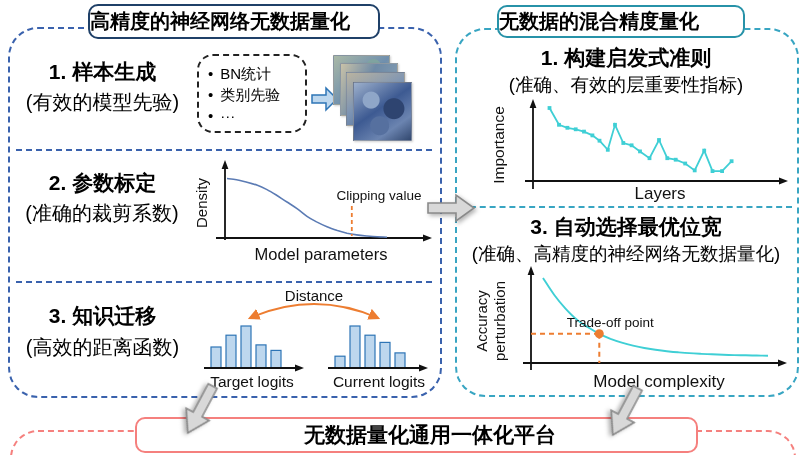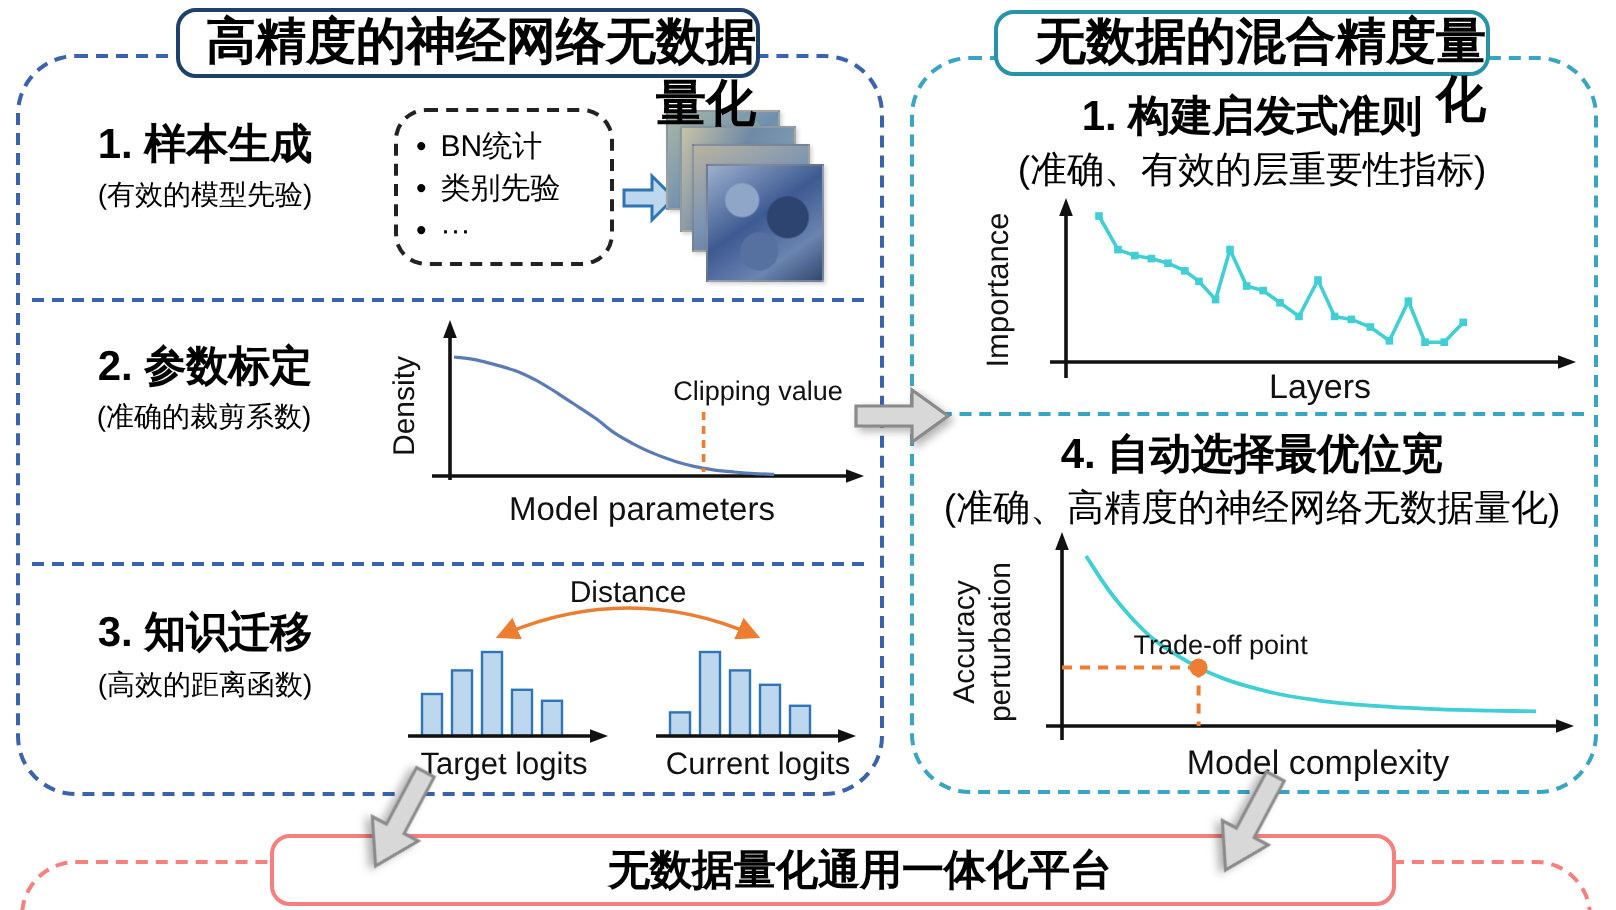--- a/index.html
+++ b/index.html
@@ -3,28 +3,28 @@
 <meta charset="utf-8">
 <style>
   html,body{margin:0;padding:0;background:#fff;}
   #canvas{position:relative;width:808px;height:455px;background:#fff;overflow:hidden;
           font-family:"Liberation Sans","DejaVu Sans",sans-serif;color:#000;}
   .abs{position:absolute;}
   
   .panel{border-radius:30px;background:transparent;}
   #panel-left{left:8px;top:27px;width:430px;height:367px;border:2.5px dashed #3A62AD;}
   #panel-right{left:455px;top:28px;width:340px;height:365px;border:2.5px dashed #38A5C2;}
-  .panel-title{background:#fff;border-radius:10px;text-align:right;font-weight:700;
-               font-size:25px;z-index:5;}
+  .panel-title{background:#fff;border-radius:10px;text-align:left;font-weight:700;
+               font-size:20px;z-index:5;}
   #title-left{left:88px;top:4px;width:288px;height:31px;line-height:31px;border:2.5px solid #1F4068;}
   #title-right{left:497px;top:5px;width:244px;height:29px;line-height:29px;border:2.5px solid #2792A8;}
   .divider-blue{border-top:2.5px dashed #3A62AD;height:0;}
   .divider-teal{border-top:2.5px dashed #38A5C2;height:0;}
   .h{font-weight:700;font-size:21px;text-align:center;white-space:nowrap;}
-  .sub{font-size:14px;text-align:center;white-space:nowrap;}
+  .sub{font-size:20px;text-align:center;white-space:nowrap;}
   
   #bullet-box{left:197px;top:54px;width:110px;height:79px;border:2px dashed #222;
               border-radius:16px;padding:7px 0 0 9px;box-sizing:border-box;}
   .bullet-row{display:flex;align-items:center;font-size:15px;line-height:21px;}
   .bullet-dot{margin-right:7px;font-size:15px;}
   
   #img-stack{left:330px;top:55px;width:80px;height:86px;}
   .tile{position:absolute;border:1px solid rgba(150,150,150,.55);box-shadow:1px 1px 2px rgba(0,0,0,.18);}
   .t1{left:3px;top:0;width:55px;height:48px;
       background:radial-gradient(circle at 25% 30%,#b8a98f 0 6px,rgba(0,0,0,0) 7px),
@@ -185,21 +185,21 @@
         <rect x="222.6" y="72.2" width="3.8" height="3.8"></rect>
         <rect x="232.2" y="72.2" width="3.8" height="3.8"></rect>
         <rect x="241.7" y="62.3" width="3.8" height="3.8"></rect>
       </g>
     <text class="axlabel" text-anchor="middle" x="16" y="48" transform="rotate(-90 16 48)" style="font-size:15.5px;">Importance</text>
     <text class="axlabel-b" x="172" y="102" style="font-size:17px;">Layers</text>
   </svg>
 
   <div class="abs divider-teal" style="left:460px;top:206px;width:332px;"></div>
 
-  <div class="abs h" style="left:465px;top:213px;width:322px;">4. 自动选择最优位宽</div>
+  <div class="abs h" style="left:465px;top:213px;width:322px;">3. 自动选择最优位宽</div>
   <div class="abs sub" style="left:456px;top:241px;width:340px;font-size:18.5px;">(准确、高精度的神经网络无数据量化)</div>
 
   <svg class="abs" style="left:463px;top:264px;" width="335" height="128" viewBox="0 0 335 128">
     <line class="axis" x1="68" y1="106" x2="68" y2="9"></line>
     <polygon class="axhead" points="68,2 64.6,11 71.4,11"></polygon>
     <line class="axis" x1="60" y1="99" x2="316" y2="99"></line>
     <polygon class="axhead" points="324,99 315,95.6 315,102.4"></polygon>
     <line id="tp-h" stroke="#ED7D31" stroke-width="2" stroke-dasharray="5 4" x1="68" x2="136.3" y1="69.8" y2="69.8"></line>
     <line id="tp-v" stroke="#ED7D31" stroke-width="2" stroke-dasharray="5 4" x1="136.3" x2="136.3" y1="69.8" y2="99"></line>
     <path id="tradeoff-curve" fill="none" stroke="#3FCFD5" stroke-width="1.9" d="M 80.0 14.0 C 81.9 16.8, 87.5 25.9, 91.3 31.0 C 95.0 36.1, 98.8 40.5, 102.5 44.6 C 106.3 48.7, 110.0 52.5, 113.8 55.6 C 117.5 58.8, 121.3 60.9, 125.0 63.3 C 128.8 65.7, 132.5 67.8, 136.3 69.8 C 140.0 71.7, 143.8 73.3, 147.5 74.8 C 151.3 76.2, 155.0 77.5, 158.8 78.6 C 162.5 79.7, 166.3 80.7, 170.0 81.6 C 173.8 82.5, 177.5 83.3, 181.3 84.0 C 185.0 84.6, 188.8 85.2, 192.5 85.7 C 196.3 86.3, 200.0 86.8, 203.8 87.2 C 207.5 87.6, 211.3 88.0, 215.0 88.3 C 218.8 88.6, 222.5 88.9, 226.3 89.1 C 230.0 89.4, 233.8 89.6, 237.5 89.8 C 241.3 90.0, 245.0 90.2, 248.8 90.3 C 252.5 90.5, 256.3 90.6, 260.0 90.8 C 263.8 90.9, 267.5 91.0, 271.3 91.1 C 275.0 91.2, 278.8 91.3, 282.5 91.3 C 286.3 91.4, 290.0 91.5, 293.8 91.5 C 297.5 91.6, 303.1 91.7, 305.0 91.7"></path>

